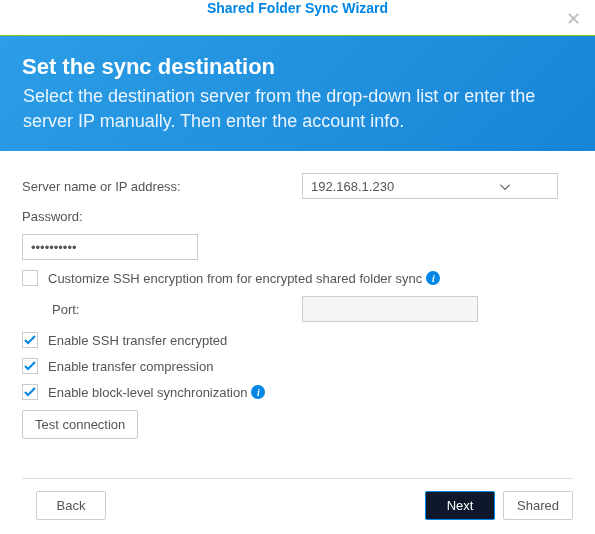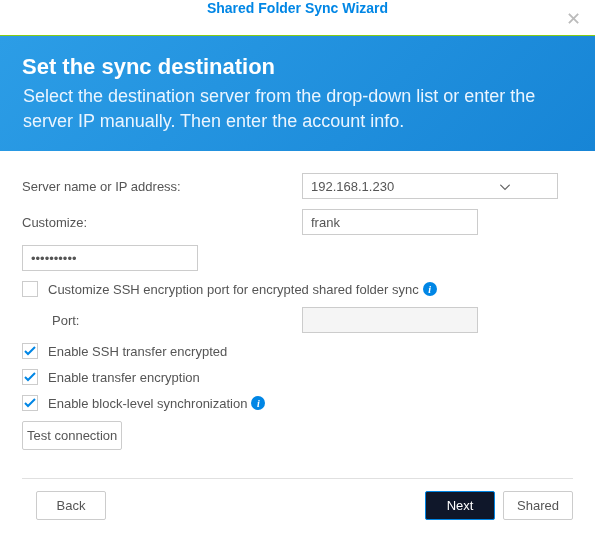--- a/index.html
+++ b/index.html
@@ -135,21 +135,21 @@
     justify-content: center;
     margin-left: 4px;
     font-style: italic;
     font-family: Georgia, serif;
   }
   .btn {
     display: inline-block;
     border: 1px solid #ccc;
     background: #fff;
     color: #555;
-    padding: 6px 4px;
+    padding: 6px 12px;
     font-size: 13px;
     cursor: pointer;
     border-radius: 2px;
   }
   .btn.primary {
     background: #0f172a;
     border-color: #0086E5;
     color: #fff;
   }
   .test-row {
@@ -192,38 +192,35 @@
         <span class="chevron">
           <svg width="10" height="6" viewBox="0 0 10 6">
               <path d="M0 0 L5 5 L10 0" fill="none" stroke="#666" stroke-width="1.2"></path>
             </svg>
         </span>
       </div>
     </div>
   </div>
 
   <div class="form-row">
-    <div class="form-label">Customize:</div>
-    <div class="form-field">
-      <input class="input" value="frank" style="">
-    </div>
+    <div class="form-label">Password:</div>
   </div>
 
   <div class="form-row">
     <div class="form-field">
       <input class="input" value="••••••••••" style="">
     </div>
   </div>
 
 
   <div class="check-row">
     <span class="checkbox">
       
     </span>
-    <span>Customize SSH encryption port for encrypted shared folder sync</span>
+    <span>Customize SSH encryption from for encrypted shared folder sync</span>
     <span class="info-icon">i</span>
   </div>
 
   <div class="form-row">
     <div class="form-label indent">Port:</div>
     <div class="form-field">
       <input class="input" disabled="" value="" style="">
     </div>
   </div>
 
@@ -235,21 +232,21 @@
     </span>
     <span>Enable SSH transfer encrypted</span>
   </div>
 
   <div class="check-row">
     <span class="checkbox checked">
       <svg width="12" height="10" viewBox="0 0 12 10">
           <path d="M1 5 L4 8 L11 1" fill="none" stroke="#0086E5" stroke-width="2"></path>
         </svg>
     </span>
-    <span>Enable transfer encryption</span>
+    <span>Enable transfer compression</span>
   </div>
 
   <div class="check-row">
     <span class="checkbox checked">
       <svg width="12" height="10" viewBox="0 0 12 10">
           <path d="M1 5 L4 8 L11 1" fill="none" stroke="#0086E5" stroke-width="2"></path>
         </svg>
     </span>
     <span>Enable block-level synchronization</span>
     <span class="info-icon">i</span>

